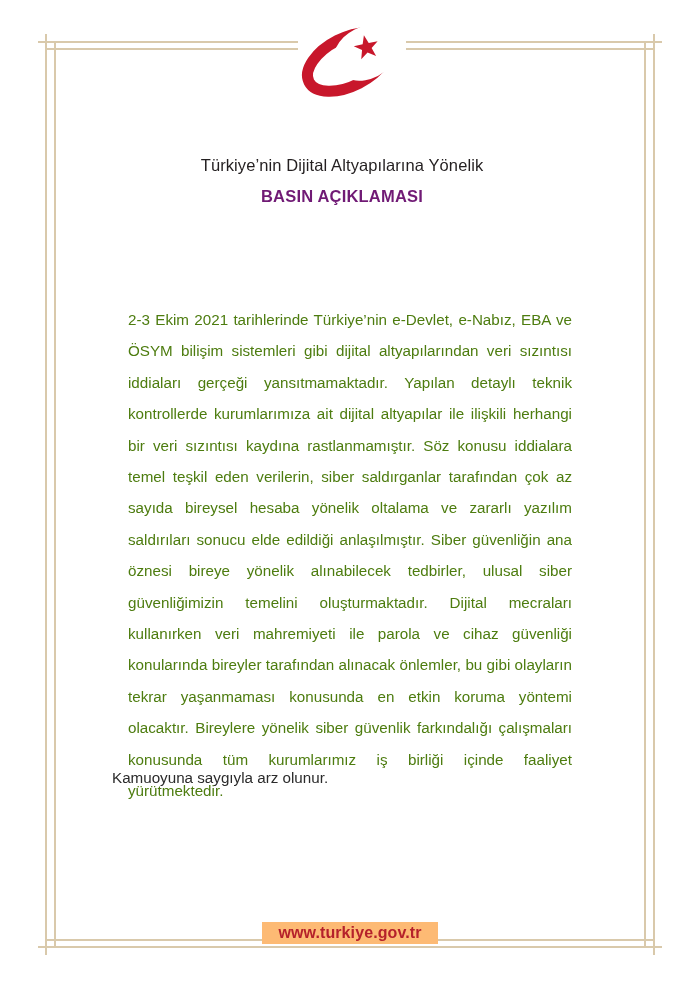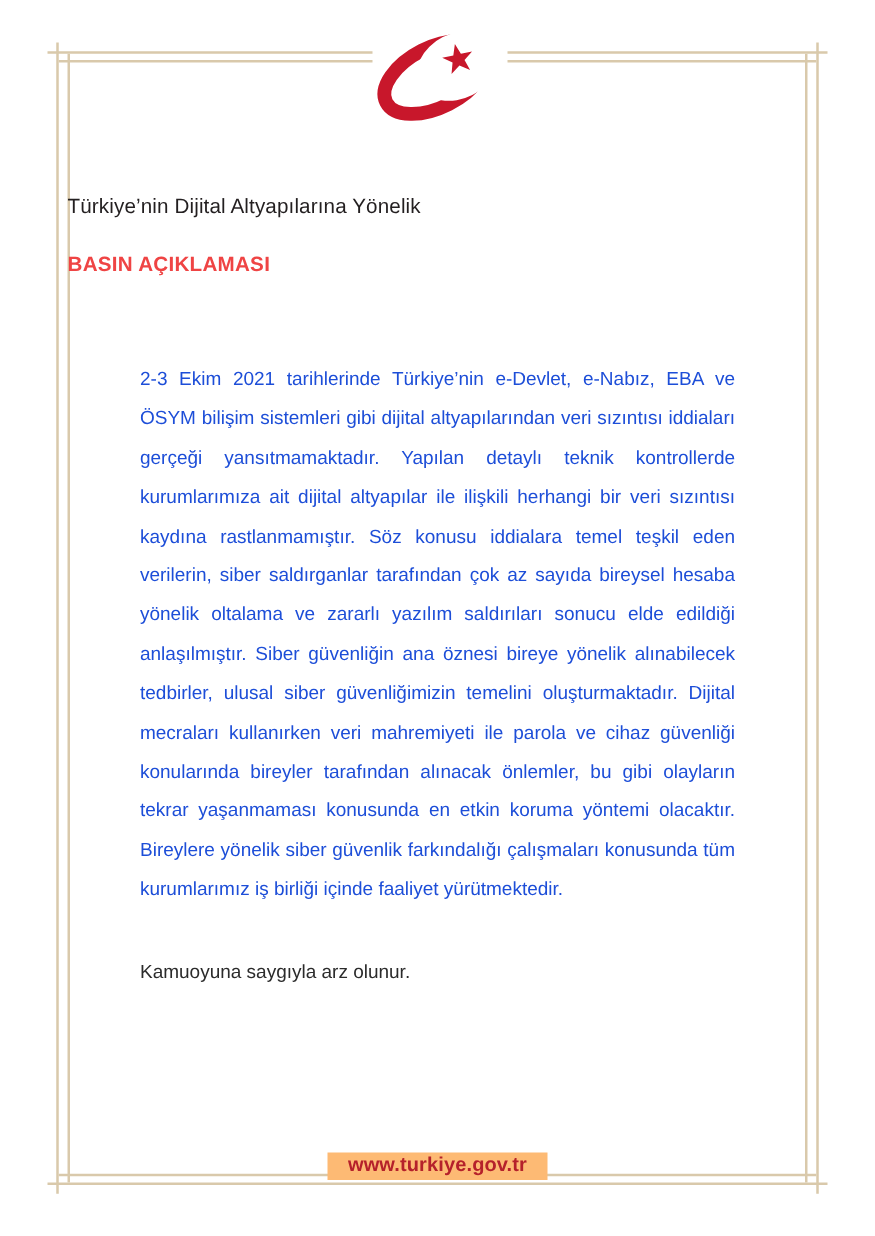--- a/index.html
+++ b/index.html
@@ -70,51 +70,51 @@
     height: 80px;
     background: #ffffff;
   }
 
   
   .headings {
     position: absolute;
     left: 54px;
     right: 70px;
     top: 150px;
+    text-align: center;
   }
   .title-line {
     font-size: 16.5px;
     line-height: 31px;
     font-weight: 400;
     color: #231f20;
     letter-spacing: 0.1px;
   }
   .title-strong {
     font-size: 16.5px;
     line-height: 31px;
     font-weight: 700;
-    color: #ef4444;
+    color: #701a75;
     letter-spacing: 0.2px;
-    margin-top: 16px;
   }
 
   
   .body-copy {
     position: absolute;
     left: 112px;
     width: 476px;
     top: 288px;
   }
   .paragraph {
     font-size: 15.2px;
     line-height: 31.4px;
     text-align: justify;
     text-justify: inter-word;
-    color: #1d4ed8;
-    margin: 0;
+    color: #4d7c0f;
+    margin: 16px;
     hyphens: none;
   }
   .closing {
     position: absolute;
     left: 112px;
     width: 476px;
     top: 762px;
     font-size: 15.2px;
     line-height: 31.4px;
     text-align: left;

